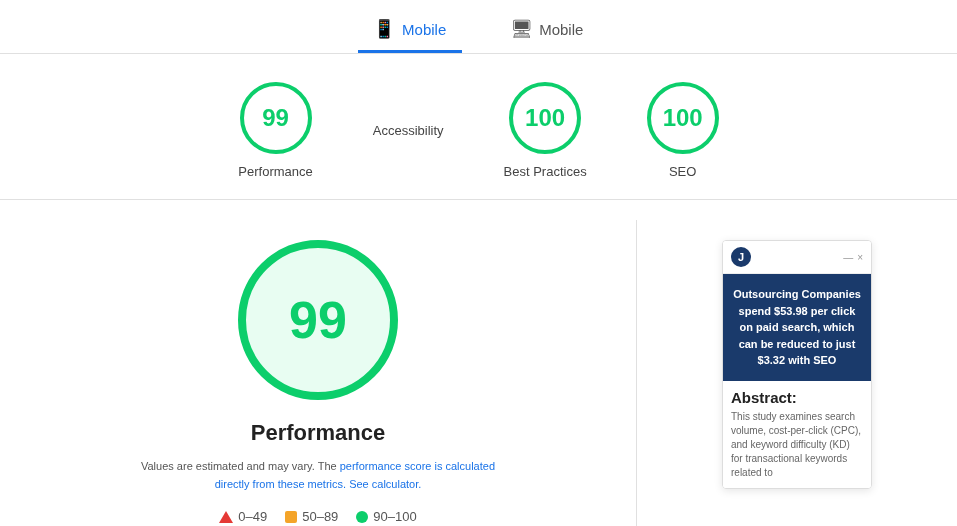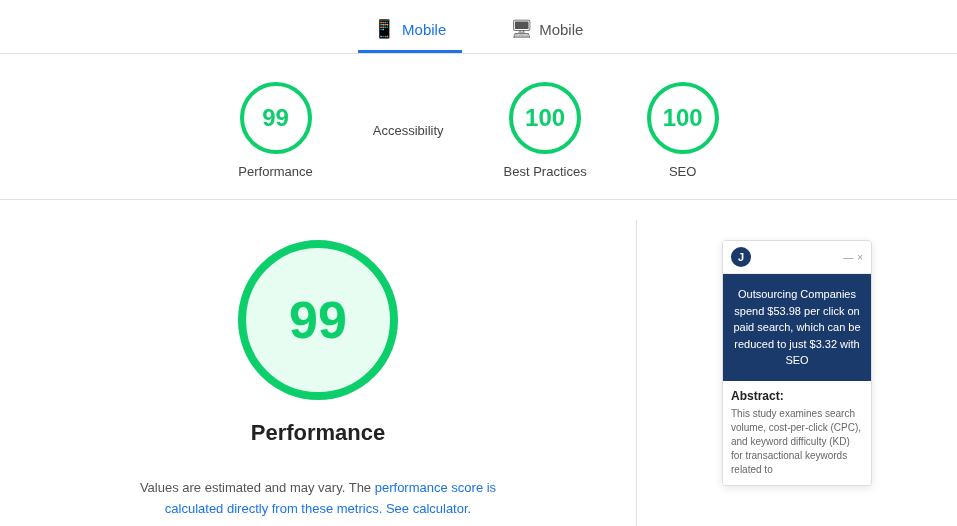--- a/index.html
+++ b/index.html
@@ -97,26 +97,25 @@
     }
 
     .perf-title {
       font-size: 22px;
       font-weight: bold;
       color: #222;
       margin-bottom: 12px;
     }
 
     .perf-description {
-      font-size: 13px;
+      font-size: 11px;
       color: #555;
       text-align: center;
       line-height: 1.6;
       max-width: 380px;
-      margin-top: 20px;
     }
     .perf-description a {
       color: #1a73e8;
       text-decoration: none;
     }
 
     .legend {
       display: flex;
       align-items: center;
       gap: 18px;
@@ -191,29 +190,29 @@
       gap: 4px;
       font-size: 10px;
       color: #999;
     }
     .preview-card-body {
       background: #1a3a6b;
       padding: 12px 10px;
       font-size: 11px;
       color: #fff;
       text-align: center;
-      font-weight: normal;
+      font-weight: bold;
       line-height: 1.5;
     }
     .preview-card-abstract {
       background: #fff;
       padding: 8px;
     }
     .abstract-title {
-      font-size: 12px;
+      font-size: 15px;
       font-weight: bold;
       color: #222;
       margin-bottom: 4px;
     }
     .abstract-text {
       font-size: 10px;
       color: #666;
       line-height: 1.4;
     }
   </style>

